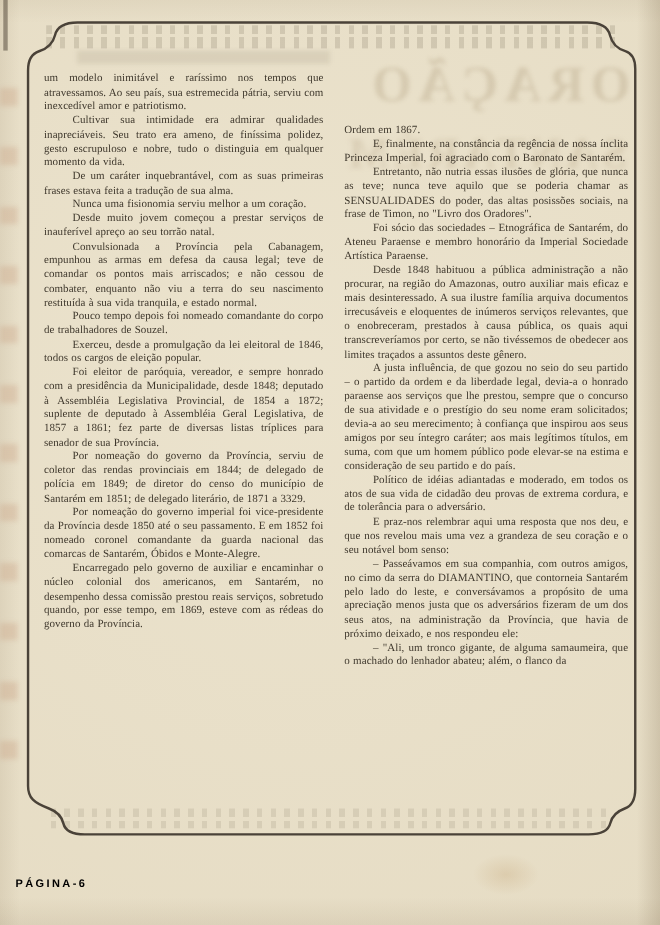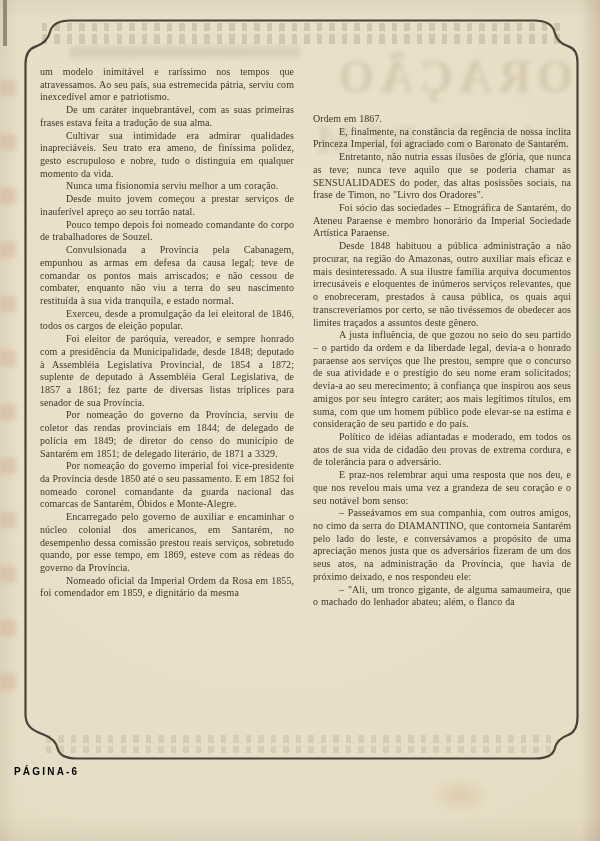--- a/index.html
+++ b/index.html
@@ -19,21 +19,21 @@
     color:#3e372c;font-size:10px;line-height:12.72px;
     text-align:justify;hyphens:auto;-webkit-hyphens:auto;
     word-spacing:0.4px;letter-spacing:0.05px;
   }
   .col{overflow:hidden;}
   .col-left{width:254px;}
   .col-right{width:258px;margin-top:47px;}
   .col p{margin:0;}
   .col p.ind{text-indent:26px;}
   .footer-label{
-    position:absolute;left:14px;top:766px;
+    position:absolute;left:14px;top:798px;
     font-family:"Liberation Sans","DejaVu Sans",sans-serif;
     font-size:10px;font-weight:700;letter-spacing:2.2px;color:#57"4c3e;
     color:#574c3e;
   }
   /* ---- bleed-through / scan artifacts (decorative) ---- */
   .ghost{position:absolute;pointer-events:none;}
   .band{
     background-image:
       linear-gradient(180deg, rgba(233,224,201,0) 0 8px, rgba(233,224,201,1) 8px 11px, rgba(233,224,201,0) 11px),
       repeating-linear-gradient(90deg, rgba(122,112,92,0.40) 0 5px, rgba(122,112,92,0) 5px 12.5px);
@@ -85,32 +85,31 @@
            C 31 730 25.5 725.5 25.5 714.5
            V 64
            C 25.5 54.5 28.2 49 35.5 46.6
            C 43.5 44 48 40 50 32
            C 52 24 58.6 20.5 70.5 20.5 Z" fill="none" stroke="#4a4238" stroke-width="2.2" stroke-linejoin="round"></path>
 </svg>
 
 <div class="columns">
   <div class="col col-left">
     <p>um modelo inimitável e raríssimo nos tempos que atravessamos. Ao seu país, sua estremecida pátria, serviu com inexcedível amor e patriotismo.</p>
+    <p class="ind">Cultivar sua intimidade era admirar qualidades inapreciáveis. Seu trato era ameno, de finíssima polidez, gesto escrupuloso e nobre, tudo o distinguia em qualquer momento da vida.</p>
     <p class="ind">De um caráter inquebrantável, com as suas primeiras frases estava feita a tradução de sua alma.</p>
-    <p class="ind">Cultivar sua intimidade era admirar qualidades inapreciáveis. Seu trato era ameno, de finíssima polidez, gesto escrupuloso e nobre, tudo o distinguia em qualquer momento da vida.</p>
     <p class="ind">Nunca uma fisionomia serviu melhor a um coração.</p>
     <p class="ind">Desde muito jovem começou a prestar serviços de inauferível apreço ao seu torrão natal.</p>
+    <p class="ind">Convulsionada a Província pela Cabanagem, empunhou as armas em defesa da causa legal; teve de comandar os pontos mais arriscados; e não cessou de combater, enquanto não viu a terra do seu nascimento restituída à sua vida tranquila, e estado normal.</p>
     <p class="ind">Pouco tempo depois foi nomeado comandante do corpo de trabalhadores de Souzel.</p>
-    <p class="ind">Convulsionada a Província pela Cabanagem, empunhou as armas em defesa da causa legal; teve de comandar os pontos mais arriscados; e não cessou de combater, enquanto não viu a terra do seu nascimento restituída à sua vida tranquila, e estado normal.</p>
     <p class="ind">Exerceu, desde a promulgação da lei eleitoral de 1846, todos os cargos de eleição popular.</p>
     <p class="ind">Foi eleitor de paróquia, vereador, e sempre honrado com a presidência da Municipalidade, desde 1848; deputado à Assembléia Legislativa Provincial, de 1854 a 1872; suplente de deputado à Assembléia Geral Legislativa, de 1857 a 1861; fez parte de diversas listas tríplices para senador de sua Província.</p>
     <p class="ind">Por nomeação do governo da Província, serviu de coletor das rendas provinciais em 1844; de delegado de polícia em 1849; de diretor do censo do município de Santarém em 1851; de delegado literário, de 1871 a 3329.</p>
     <p class="ind">Por nomeação do governo imperial foi vice-presidente da Província desde 1850 até o seu passamento. E em 1852 foi nomeado coronel comandante da guarda nacional das comarcas de Santarém, Óbidos e Monte-Alegre.</p>
     <p class="ind">Encarregado pelo governo de auxiliar e encaminhar o núcleo colonial dos americanos, em Santarém, no desempenho dessa comissão prestou reais serviços, sobretudo quando, por esse tempo, em 1869, esteve com as rédeas do governo da Província.</p>
-    <p class="ind">Nomeado oficial da Imperial Ordem da Rosa em 1855, foi comendador em 1859, e dignitário da mesma</p>
   </div>
   <div class="col col-right">
     <p>Ordem em 1867.</p>
     <p class="ind">E, finalmente, na constância da regência de nossa ínclita Princeza Imperial, foi agraciado com o Baronato de Santarém.</p>
     <p class="ind">Entretanto, não nutria essas ilusões de glória, que nunca as teve; nunca teve aquilo que se poderia chamar as SENSUALIDADES do poder, das altas posissões sociais, na frase de Timon, no "Livro dos Oradores".</p>
     <p class="ind">Foi sócio das sociedades – Etnográfica de Santarém, do Ateneu Paraense e membro honorário da Imperial Sociedade Artística Paraense.</p>
     <p class="ind">Desde 1848 habituou a pública administração a não procurar, na região do Amazonas, outro auxiliar mais eficaz e mais desinteressado. A sua ilustre família arquiva documentos irrecusáveis e eloquentes de inúmeros serviços relevantes, que o enobreceram, prestados à causa pública, os quais aqui transcreveríamos por certo, se não tivéssemos de obedecer aos limites traçados a assuntos deste gênero.</p>
     <p class="ind">A justa influência, de que gozou no seio do seu partido – o partido da ordem e da liberdade legal, devia-a o honrado paraense aos serviços que lhe prestou, sempre que o concurso de sua atividade e o prestígio do seu nome eram solicitados; devia-a ao seu merecimento; à confiança que inspirou aos seus amigos por seu íntegro caráter; aos mais legítimos títulos, em suma, com que um homem público pode elevar-se na estima e consideração de seu partido e do país.</p>
     <p class="ind">Político de idéias adiantadas e moderado, em todos os atos de sua vida de cidadão deu provas de extrema cordura, e de tolerância para o adversário.</p>
     <p class="ind">E praz-nos relembrar aqui uma resposta que nos deu, e que nos revelou mais uma vez a grandeza de seu coração e o seu notável bom senso:</p>

